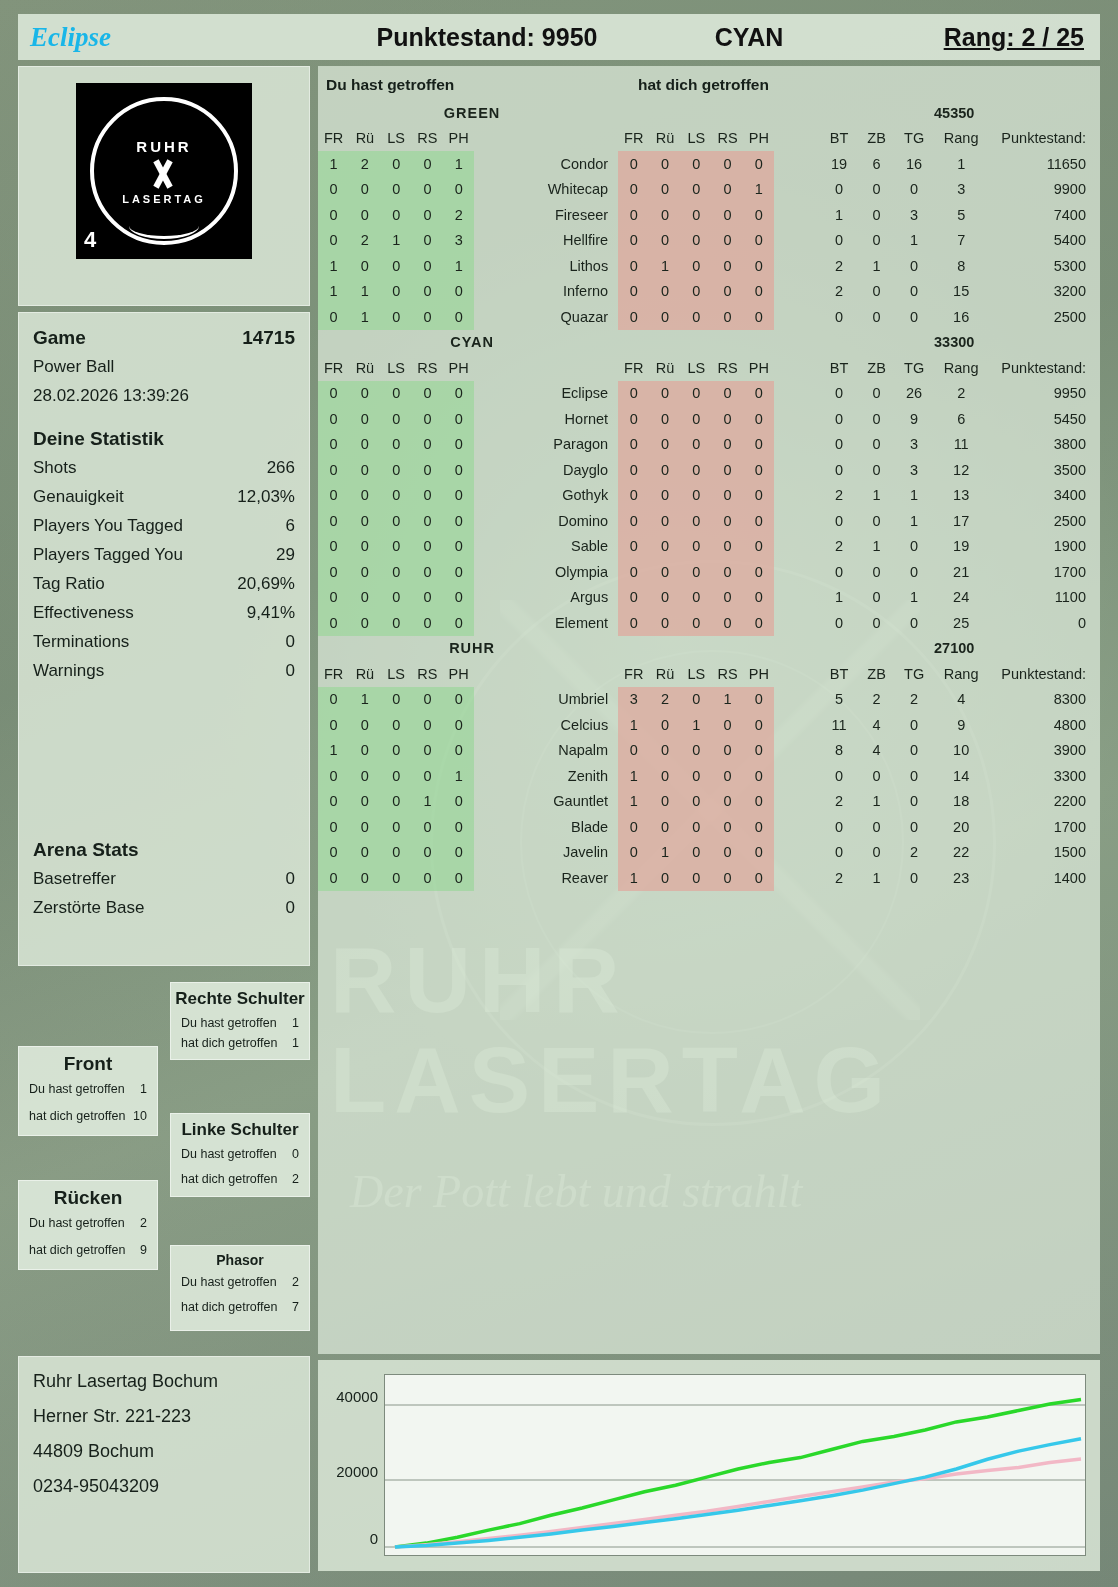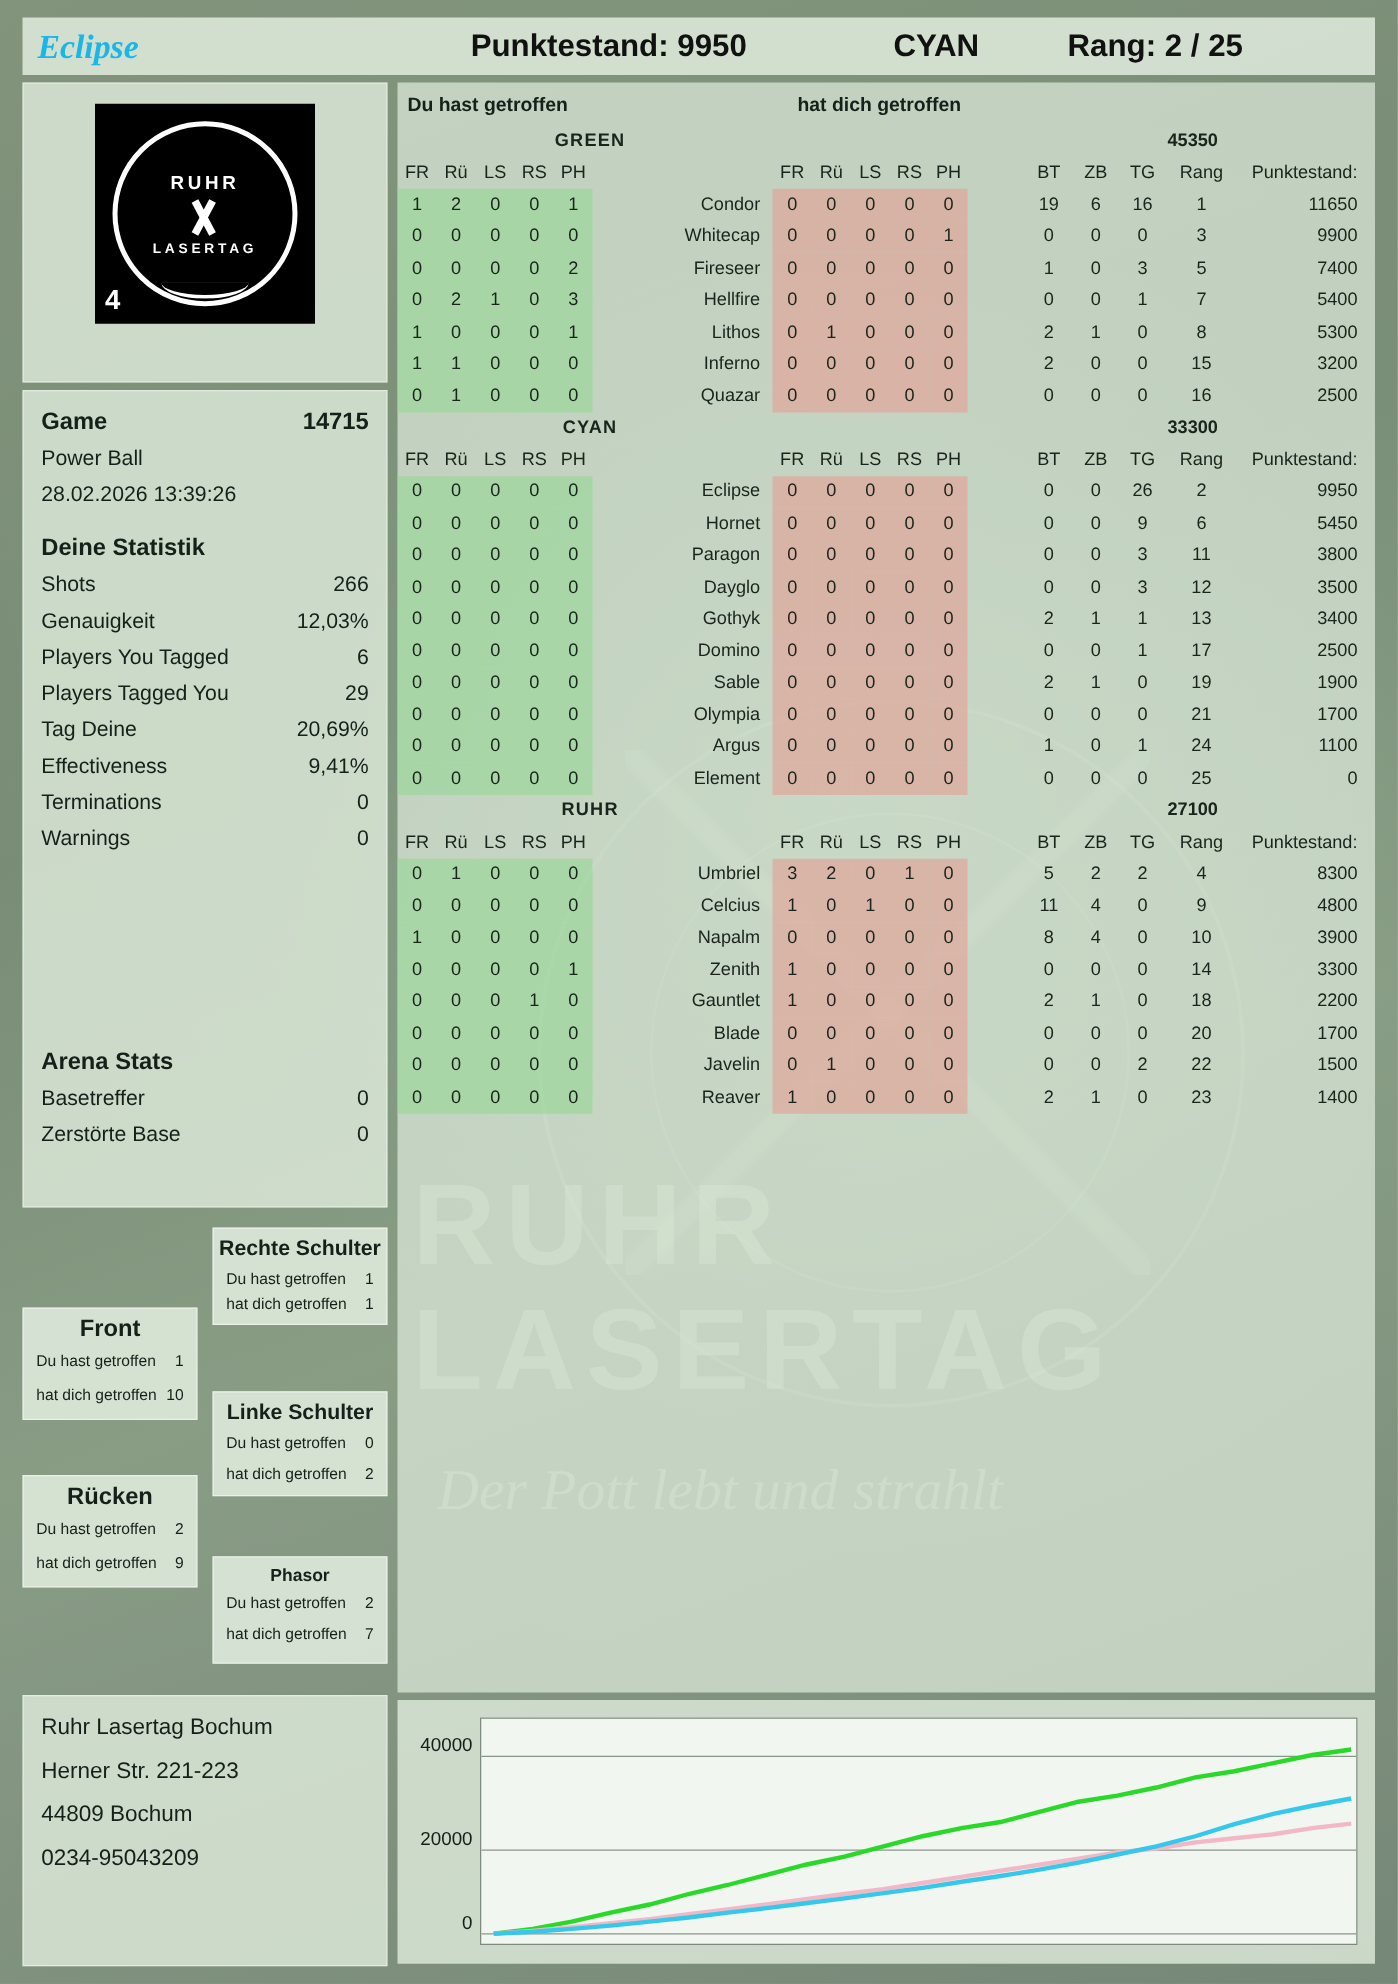--- a/index.html
+++ b/index.html
@@ -59,21 +59,21 @@
     background:rgba(225,236,222,.85);
     display:flex;align-items:center;
   }
   .hdr-name{
     width:300px;text-align:left;padding-left:12px;
     color:#19b6e8;font-size:27px;font-weight:bold;font-style:italic;
     font-family:"Liberation Serif", serif;
   }
   .hdr-score{flex:1;text-align:center;color:#111;font-size:25px;font-weight:bold;}
   .hdr-team{width:210px;text-align:center;color:#111;font-size:25px;font-weight:bold;}
-  .hdr-rank{width:230px;text-align:left;padding-right:16px;color:#111;font-size:25px;font-weight:bold;}
+  .hdr-rank{width:230px;text-align:right;padding-right:16px;color:#111;font-size:25px;font-weight:bold;text-decoration:underline;}
 
   
   .logo-box{
     position:absolute;left:18px;top:66px;width:290px;height:238px;
   }
   .logo-inner{
     position:absolute;left:57px;top:16px;width:176px;height:176px;background:#000;
   }
   .logo-ring{
     position:absolute;left:50%;top:50%;transform:translate(-50%,-50%);
@@ -213,21 +213,21 @@
       </div>
     <div class="row">
         <span>Players You Tagged</span>
         <span>6</span>
       </div>
     <div class="row">
         <span>Players Tagged You</span>
         <span>29</span>
       </div>
     <div class="row">
-        <span>Tag Deine</span>
+        <span>Tag Ratio</span>
         <span>20,69%</span>
       </div>
     <div class="row">
         <span>Effectiveness</span>
         <span>9,41%</span>
       </div>
     <div class="row">
         <span>Terminations</span>
         <span>0</span>
       </div>

